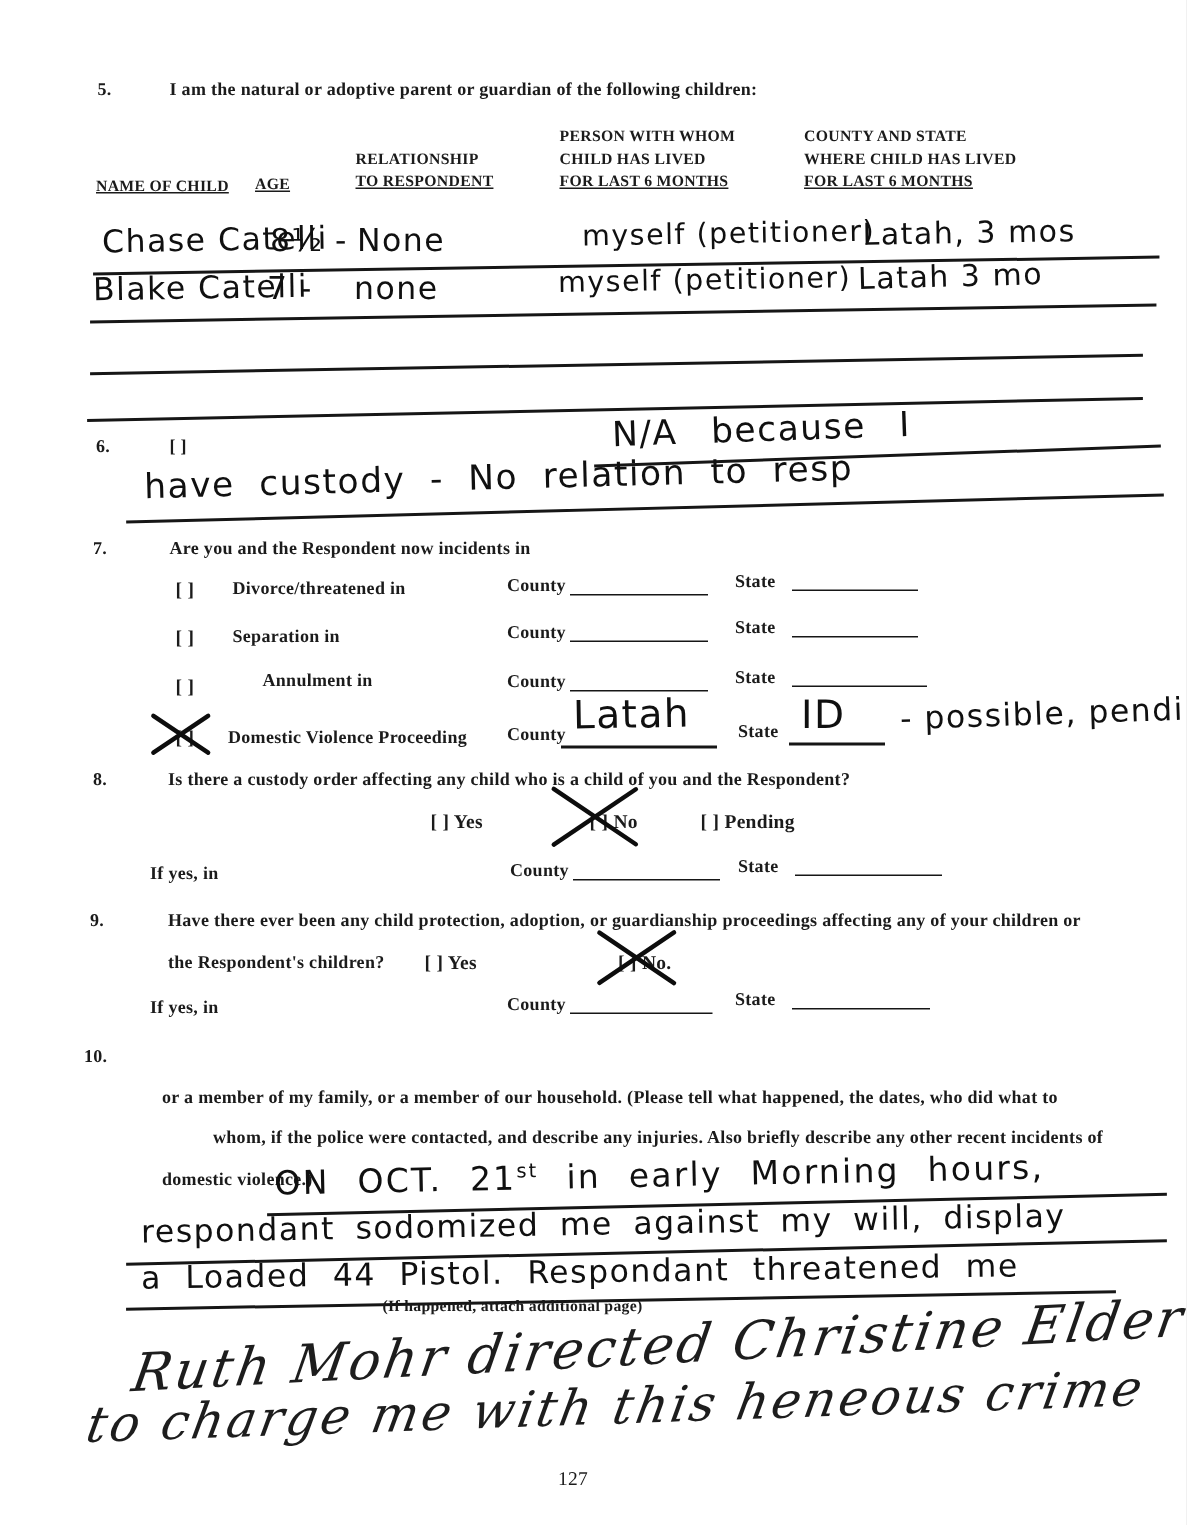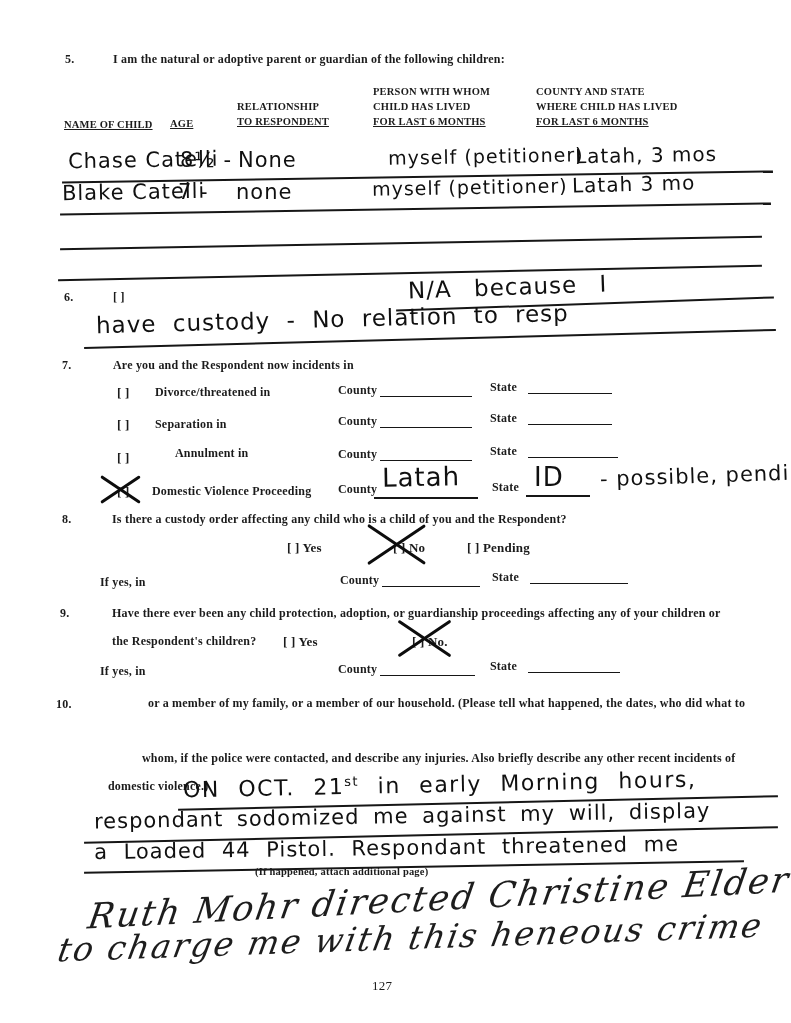--- a/index.html
+++ b/index.html
@@ -138,21 +138,21 @@
   <div class="t" style="left:283px;top:634px;font-size:13px;">[ ] Yes</div>
   <div class="t" style="left:412px;top:634px;font-size:13px;">[ ] No.</div>
   <div class="xmark" style="left:396px;top:612px;width:56px;height:50px;"></div>
   <div class="t" style="left:100px;top:664px;">If yes, in</div>
   <div class="t" style="left:338px;top:662px;">County</div>
   <div class="line thin" style="left:380px;top:675px;width:95px;"></div>
   <div class="t" style="left:490px;top:659px;">State</div>
   <div class="line thin" style="left:528px;top:672px;width:92px;"></div>
 
   <div class="t" style="left:56px;top:697px;">10.</div>
-  <div class="t" style="left:108px;top:696px;margin-left:40px;">or a member of my family, or a member of our household.  (Please tell what happened, the dates, who did what to</div>
+  <div class="t" style="left:108px;top:724px;">or a member of my family, or a member of our household.  (Please tell what happened, the dates, who did what to</div>
   <div class="t" style="left:108px;top:751px;margin-left:34px;">whom, if the police were contacted, and describe any injuries.  Also briefly describe any other recent incidents of</div>
   <div class="t" style="left:108px;top:779px;">domestic violence.)</div>
 
   <div class="hw" style="left:183px;top:772px;font-size:22px;letter-spacing:1.5px;word-spacing:10px;transform:rotate(-1.2deg);"><span>ON OCT. 21</span><span class="sup">st</span><span> in early Morning hours,</span></div>
   <div class="line" style="left:178px;top:802px;width:600px;transform:rotate(-1.3deg);"></div>
 
   <div class="hw" style="left:94px;top:804px;font-size:21px;transform:rotate(-1deg);word-spacing:6px;">respondant sodomized me against my will, display</div>
   <div class="line" style="left:84px;top:834px;width:694px;transform:rotate(-1.3deg);"></div>
 
   <div class="hw" style="left:94px;top:836px;font-size:21px;transform:rotate(-0.8deg);word-spacing:8px;">a Loaded 44 Pistol. Respondant threatened me</div>

